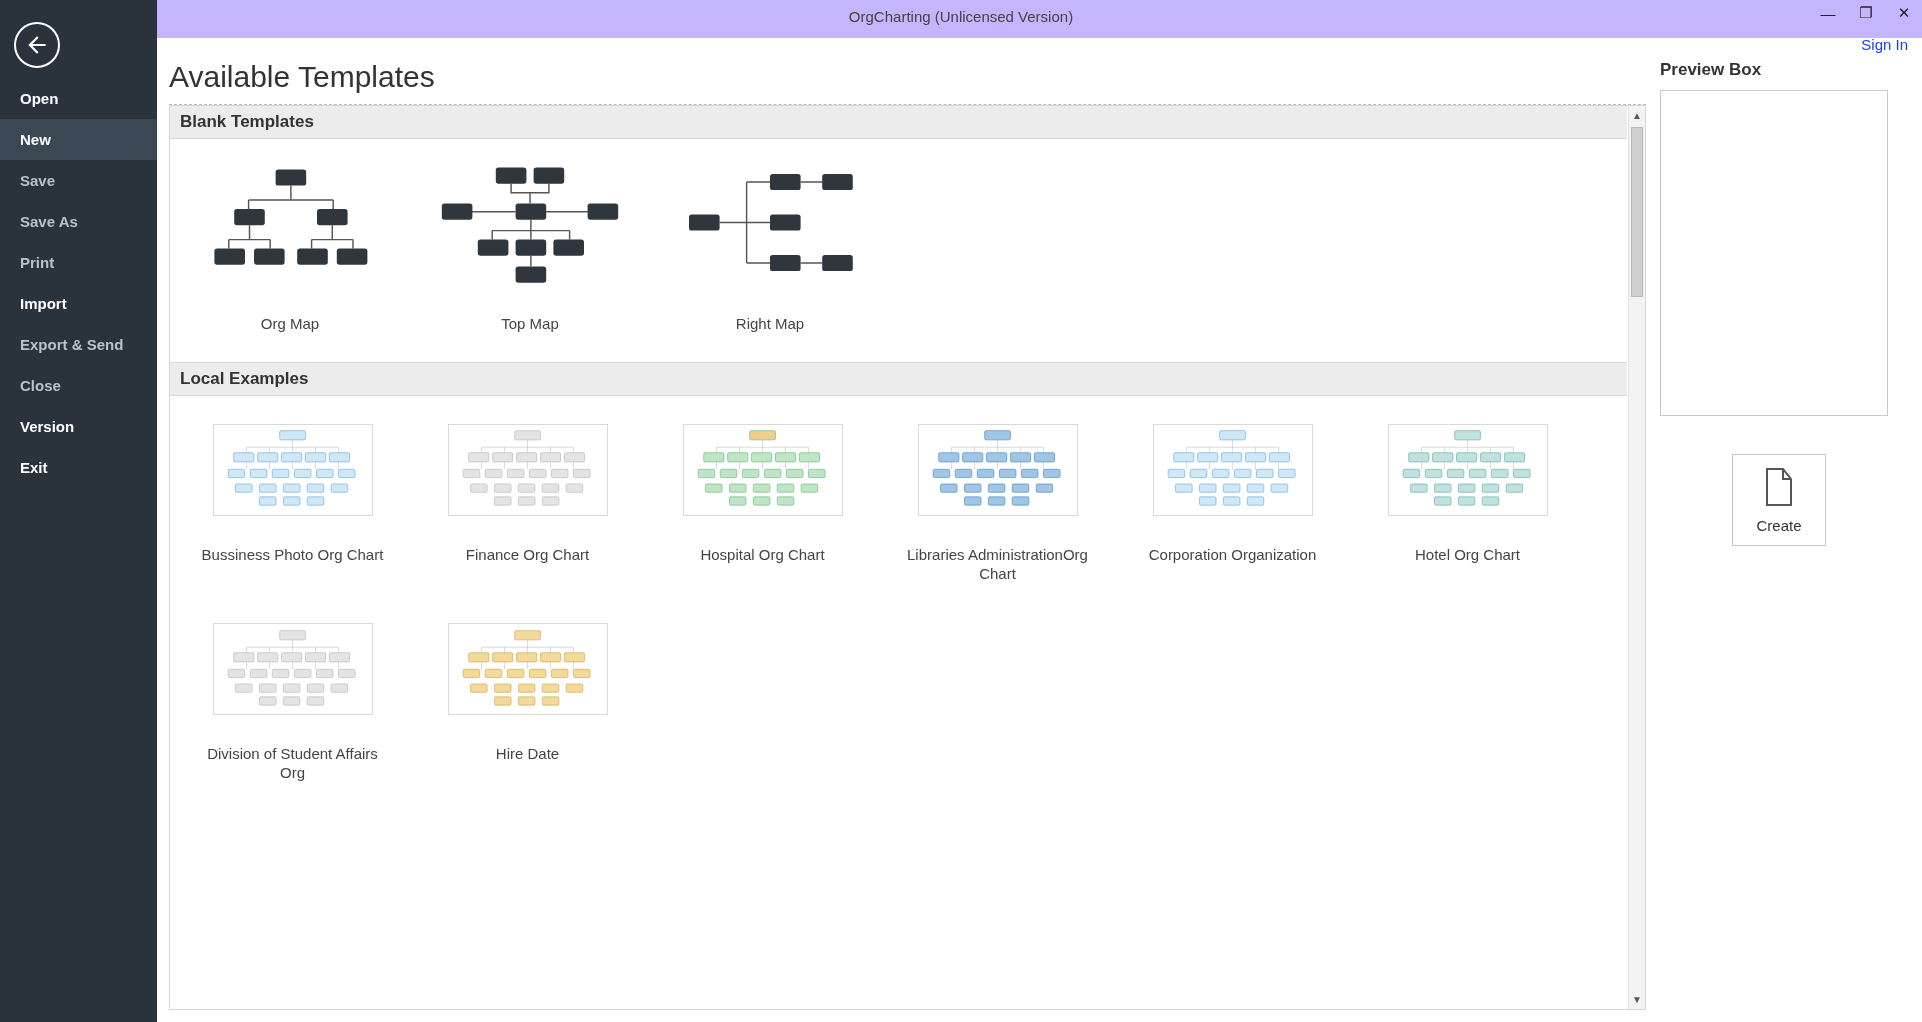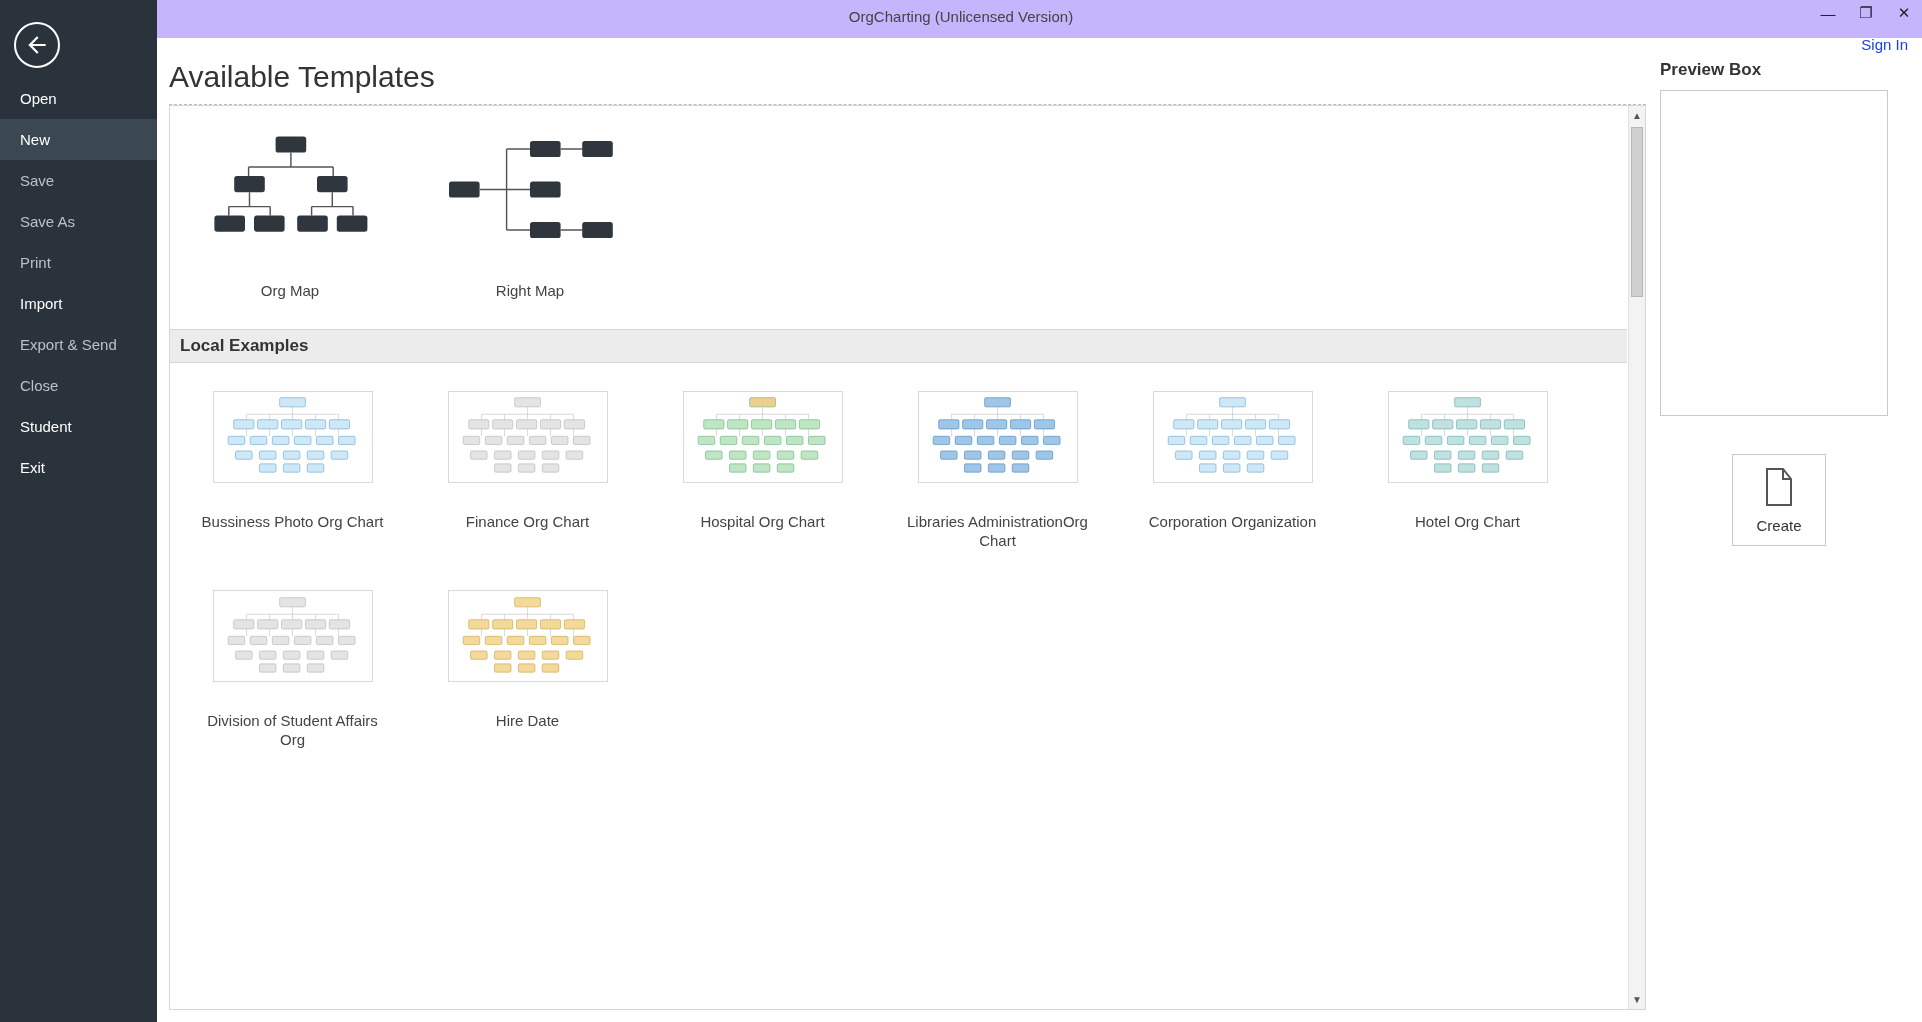--- a/index.html
+++ b/index.html
@@ -13,21 +13,21 @@
     background:#c4b5fd;
   }
   .titlebar .title { font-size:15px; color:#444; margin-top:8px; }
   .window-controls { position:absolute; right:8px; top:4px; display:flex; gap:18px; align-items:center; }
   .window-controls span { font-size:15px; color:#222; cursor:default; width:20px; text-align:center; }
   .signin { position:absolute; right:14px; top:36px; color:#1a3fe6; font-size:15px; cursor:pointer; }
 
   
   .sidebar {
     position:absolute; top:0; left:0; width:157px; bottom:0;
-    background:#2a333c; color:#d9dde1; padding-top:14px;
+    background:#2a333c; color:#d9dde1; padding-top:14px;font-weight:bold;
   }
   .back-btn { width:46px; height:46px; border:2px solid #fff; border-radius:50%; margin:8px 0 6px 14px; display:flex; align-items:center; justify-content:center; cursor:pointer; }
   .back-btn svg { width:26px; height:26px; fill:#fff; }
   .nav { margin-top:10px; }
   .nav-item { padding:12px 20px; font-size:15px; color:#b9c2ca; cursor:pointer; }
   .nav-item.bright { color:#fff; }
   .nav-item.active { background:#3b4752; color:#fff; }
 
   
   .main {
@@ -99,52 +99,73 @@
   </div>
   <div class="nav" id="nav">
       <div class="nav-item bright">Open</div>
       <div class="nav-item active bright">New</div>
       <div class="nav-item">Save</div>
       <div class="nav-item">Save As</div>
       <div class="nav-item">Print</div>
       <div class="nav-item bright">Import</div>
       <div class="nav-item">Export &amp; Send</div>
       <div class="nav-item">Close</div>
-      <div class="nav-item bright">Student</div>
+      <div class="nav-item bright">Version</div>
       <div class="nav-item bright">Exit</div>
     </div>
 </div>
 
 <div class="main">
   <div class="templates-col">
     <div class="page-title">Available Templates</div>
     <hr class="dashed-sep">
     <div class="scroll-area">
       <div class="scroll-inner">
 
+        <div class="section-header">Blank Templates</div>
         <div class="tpl-grid">
 
           <div class="tpl blank">
             <div class="thumb">
               <svg viewBox="0 0 200 150">
                 <rect class="box" x="84" y="6" width="34" height="18" rx="3"></rect>
                 <path class="ln" d="M101 24 V40 M54 40 H148 M54 40 V50 M148 40 V50"></path>
                 <rect class="box" x="38" y="50" width="34" height="18" rx="3"></rect>
                 <rect class="box" x="130" y="50" width="34" height="18" rx="3"></rect>
                 <path class="ln" d="M55 68 V84 M32 84 H78 M32 84 V94 M78 84 V94"></path>
                 <rect class="box" x="16" y="94" width="34" height="18" rx="3"></rect>
                 <rect class="box" x="60" y="94" width="34" height="18" rx="3"></rect>
                 <path class="ln" d="M147 68 V84 M124 84 H170 M124 84 V94 M170 84 V94"></path>
                 <rect class="box" x="108" y="94" width="34" height="18" rx="3"></rect>
                 <rect class="box" x="152" y="94" width="34" height="18" rx="3"></rect>
               </svg>
             </div>
             <div class="cap">Org Map</div>
           </div>
 
+          <div class="tpl blank">
+            <div class="thumb">
+              <svg viewBox="0 0 200 150">
+                <rect class="box" x="62" y="4" width="34" height="18" rx="3"></rect>
+                <rect class="box" x="104" y="4" width="34" height="18" rx="3"></rect>
+                <path class="ln" d="M79 22 V32 H121 V22 M100 32 V44"></path>
+                <rect class="box" x="84" y="44" width="34" height="18" rx="3"></rect>
+                <path class="ln" d="M34 53 H84 M166 53 H118"></path>
+                <rect class="box" x="2" y="44" width="34" height="18" rx="3"></rect>
+                <rect class="box" x="164" y="44" width="34" height="18" rx="3"></rect>
+                <path class="ln" d="M101 62 V74 M58 74 H144 M58 74 V84 M101 74 V84 M144 74 V84"></path>
+                <rect class="box" x="42" y="84" width="34" height="18" rx="3"></rect>
+                <rect class="box" x="84" y="84" width="34" height="18" rx="3"></rect>
+                <rect class="box" x="126" y="84" width="34" height="18" rx="3"></rect>
+                <path class="ln" d="M101 102 V114"></path>
+                <rect class="box" x="84" y="114" width="34" height="18" rx="3"></rect>
+              </svg>
+            </div>
+            <div class="cap">Top Map</div>
+          </div>
 
           <div class="tpl blank">
             <div class="thumb">
               <svg viewBox="0 0 200 150">
                 <rect class="box" x="10" y="56" width="34" height="18" rx="3"></rect>
                 <path class="ln" d="M44 65 H74 M74 20 V110 M74 20 H100 M74 65 H100 M74 110 H100"></path>
                 <rect class="box" x="100" y="11" width="34" height="18" rx="3"></rect>
                 <rect class="box" x="100" y="56" width="34" height="18" rx="3"></rect>
                 <rect class="box" x="100" y="101" width="34" height="18" rx="3"></rect>
                 <path class="ln" d="M134 20 H158 M134 110 H158"></path>

